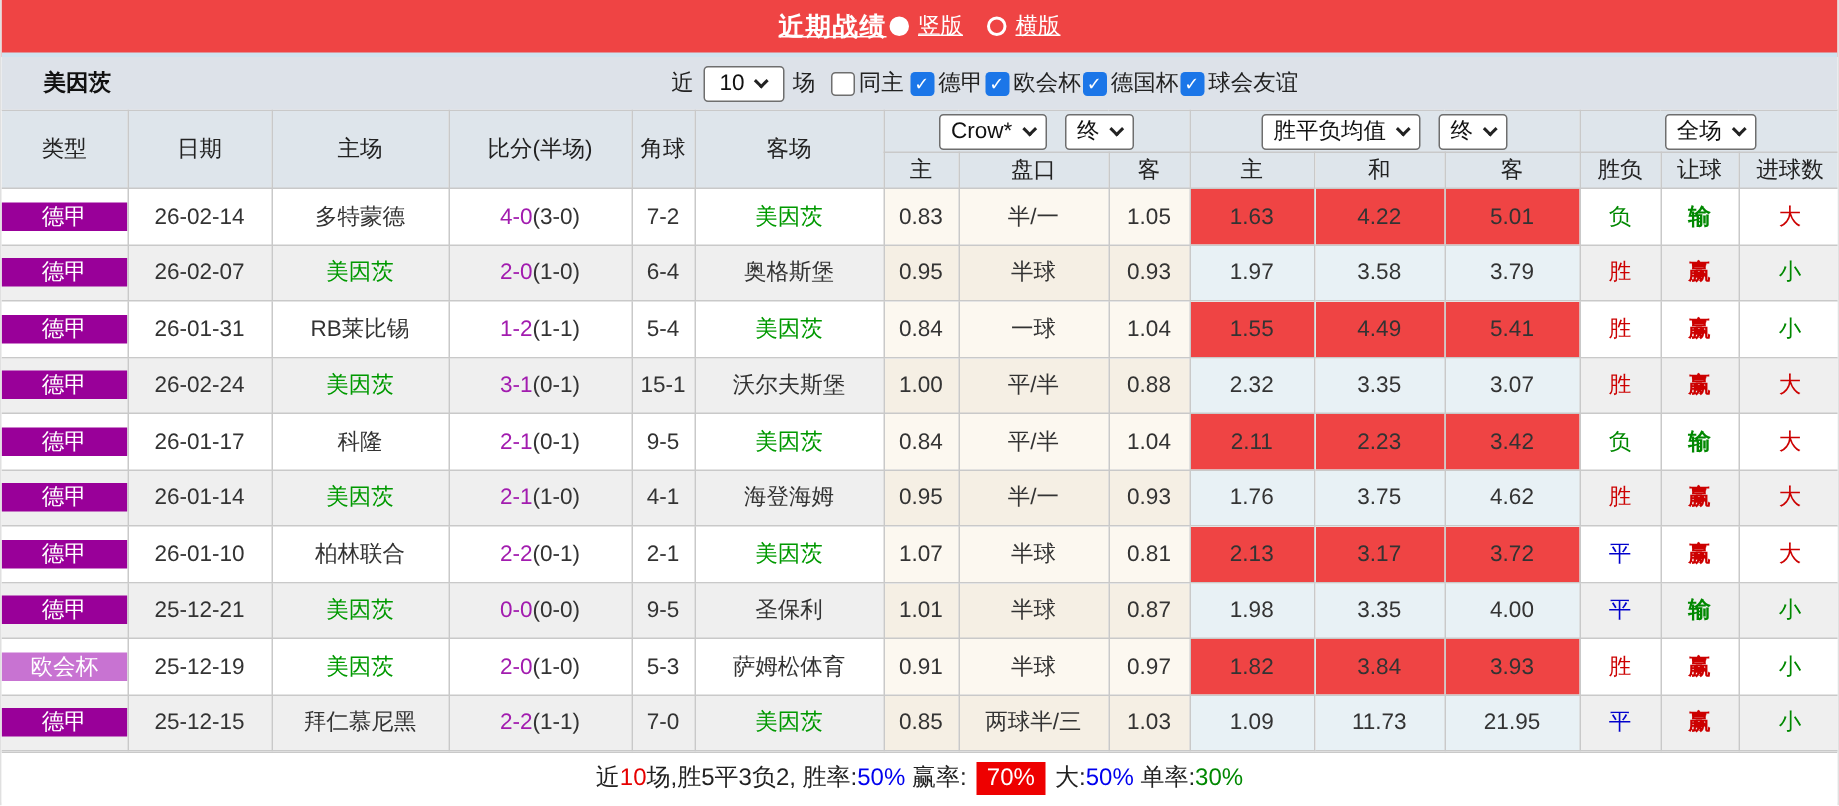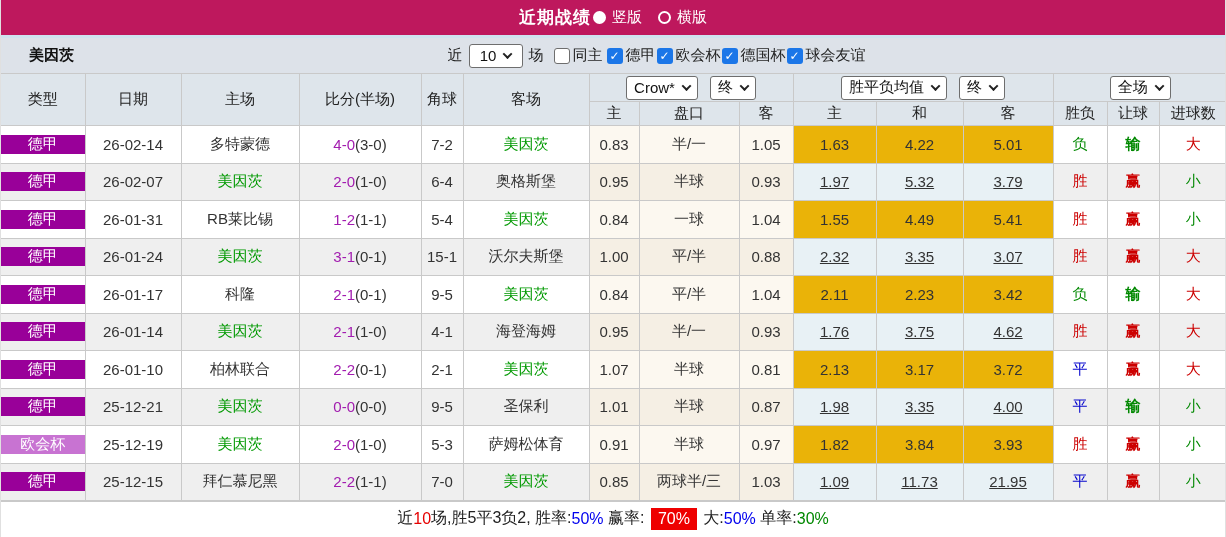--- a/index.html
+++ b/index.html
@@ -1,21 +1,21 @@
 <!DOCTYPE html>
 <html><head>
 <meta charset="utf-8">
 <style>
   * { margin:0; padding:0; box-sizing:border-box; }
   body { font-family:"Liberation Sans","DejaVu Sans",sans-serif; background:#fff; }
   .app { width:1226px; height:537px; border-left:1px solid #e0e0e0; border-right:1px solid #e0e0e0; overflow:hidden; background:#fff; }
 
   
-  .topbar { height:38px; background:#be185d; border-bottom:3px solid #cfe3ef;
-            display:flex; align-items:center; justify-content:center; color:#fff; }
+  .topbar { height:38px; background:#ef4444; border-bottom:3px solid #cfe3ef;
+            display:flex; align-items:center; justify-content:center; color:#fff;text-decoration:underline; }
   .topbar .title { font-size:17px; font-weight:bold; letter-spacing:1px; }
   .radio-group { display:flex; align-items:center; }
   .radio-item { display:flex; align-items:center; cursor:pointer; }
   .radio { width:13px; height:13px; border:2px solid #fff; border-radius:50%; display:inline-block; }
   .radio.selected { background:#fff; }
   .radio-label { font-size:15px; margin-left:6px; }
 
   
   .filterbar { height:35px; background:#dde2e9; position:relative;
                display:flex; align-items:center; justify-content:center; font-size:15px; color:#222; }
@@ -41,22 +41,22 @@
   th:first-child, td:first-child { border-left:none; }
   th:last-child, td:last-child { border-right:none; }
   thead th { background:#dee5eb; color:#222; }
   tr.hrow1 { height:28px; }
   tr.hrow2 { height:24px; }
   tbody tr { height:37.5px; }
   tbody tr.odd { background:#ffffff; }
   tbody tr.even { background:#efefef; }
   tr.odd td.crow { background:#fcf8f0; }
   tr.even td.crow { background:#f5efe4; }
-  tr.odd td.avg { background:#eab308; }
-  tr.even td.avg { background:#e8f1f5;text-decoration:underline; }
+  tr.odd td.avg { background:#ef4444; }
+  tr.even td.avg { background:#e8f1f5; }
   td.type { padding:2px 0; }
   .badge { height:100%; display:flex; align-items:center; justify-content:center;
            color:#fff; font-size:15px; }
   .ft { color:#a21caf; }
   .ht { color:#333; }
   .team-green { color:#009900; }
   .t-red { color:#cc0000; }
   .t-green { color:#008800; }
   .t-blue { color:#0000cc; }
   td.letball { font-weight:bold; }
@@ -206,21 +206,21 @@
           </td>
           <td>26-02-07</td>
           <td class="team-green">美因茨</td>
           <td><span class="ft">2-0</span><span class="ht">(1-0)</span></td>
           <td>6-4</td>
           <td>奥格斯堡</td>
           <td class="crow">0.95</td>
           <td class="crow">半球</td>
           <td class="crow">0.93</td>
           <td class="avg">1.97</td>
-          <td class="avg">5.32</td>
+          <td class="avg">3.58</td>
           <td class="avg">3.79</td>
           <td class="t-red">胜</td>
           <td class="letball t-red">赢</td>
           <td class="t-green">小</td>
         </tr>
         <tr class="odd">
           <td class="type">
             <div class="badge" style="background: rgb(153, 0, 153);">德甲</div>
           </td>
           <td>26-01-31</td>
@@ -235,21 +235,21 @@
           <td class="avg">4.49</td>
           <td class="avg">5.41</td>
           <td class="t-red">胜</td>
           <td class="letball t-red">赢</td>
           <td class="t-green">小</td>
         </tr>
         <tr class="even">
           <td class="type">
             <div class="badge" style="background: rgb(153, 0, 153);">德甲</div>
           </td>
-          <td>26-01-24</td>
+          <td>26-02-24</td>
           <td class="team-green">美因茨</td>
           <td><span class="ft">3-1</span><span class="ht">(0-1)</span></td>
           <td>15-1</td>
           <td>沃尔夫斯堡</td>
           <td class="crow">1.00</td>
           <td class="crow">平/半</td>
           <td class="crow">0.88</td>
           <td class="avg">2.32</td>
           <td class="avg">3.35</td>
           <td class="avg">3.07</td>

